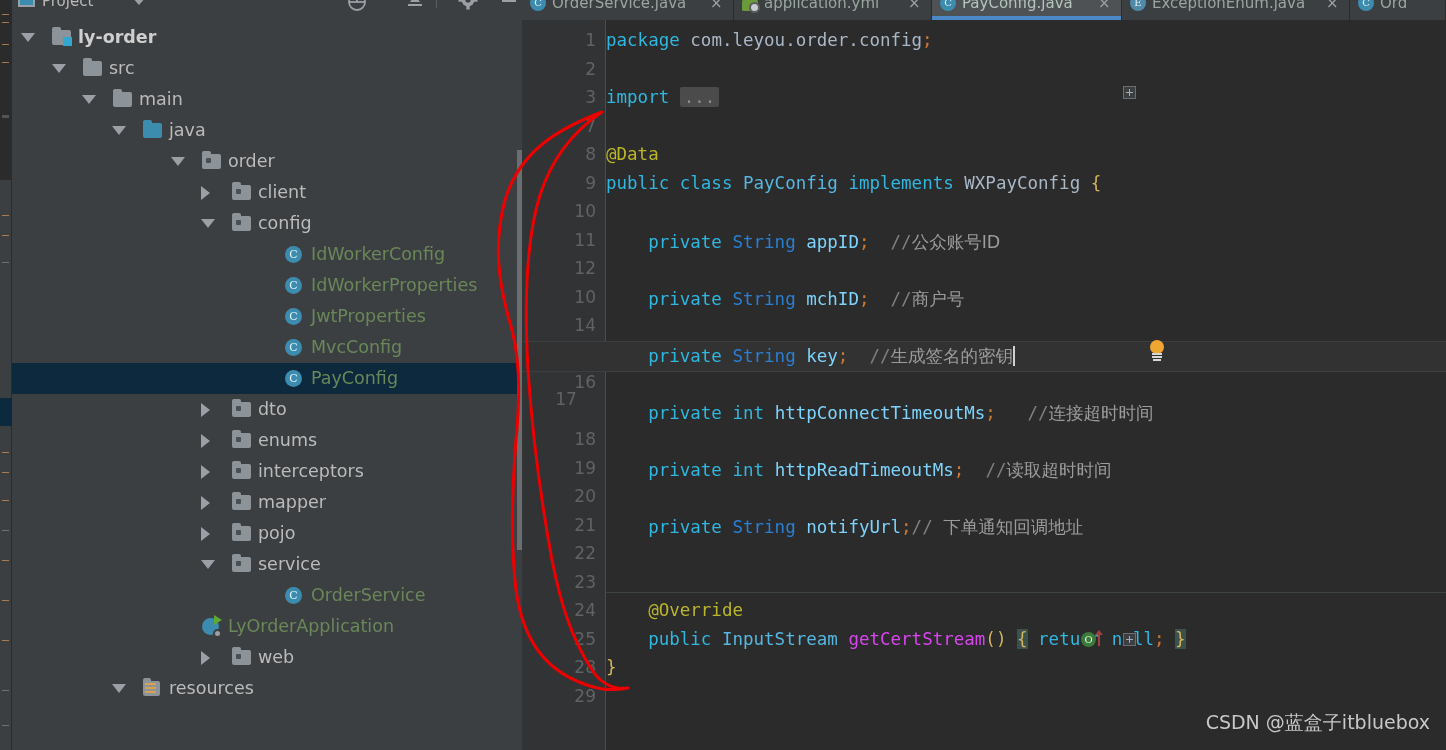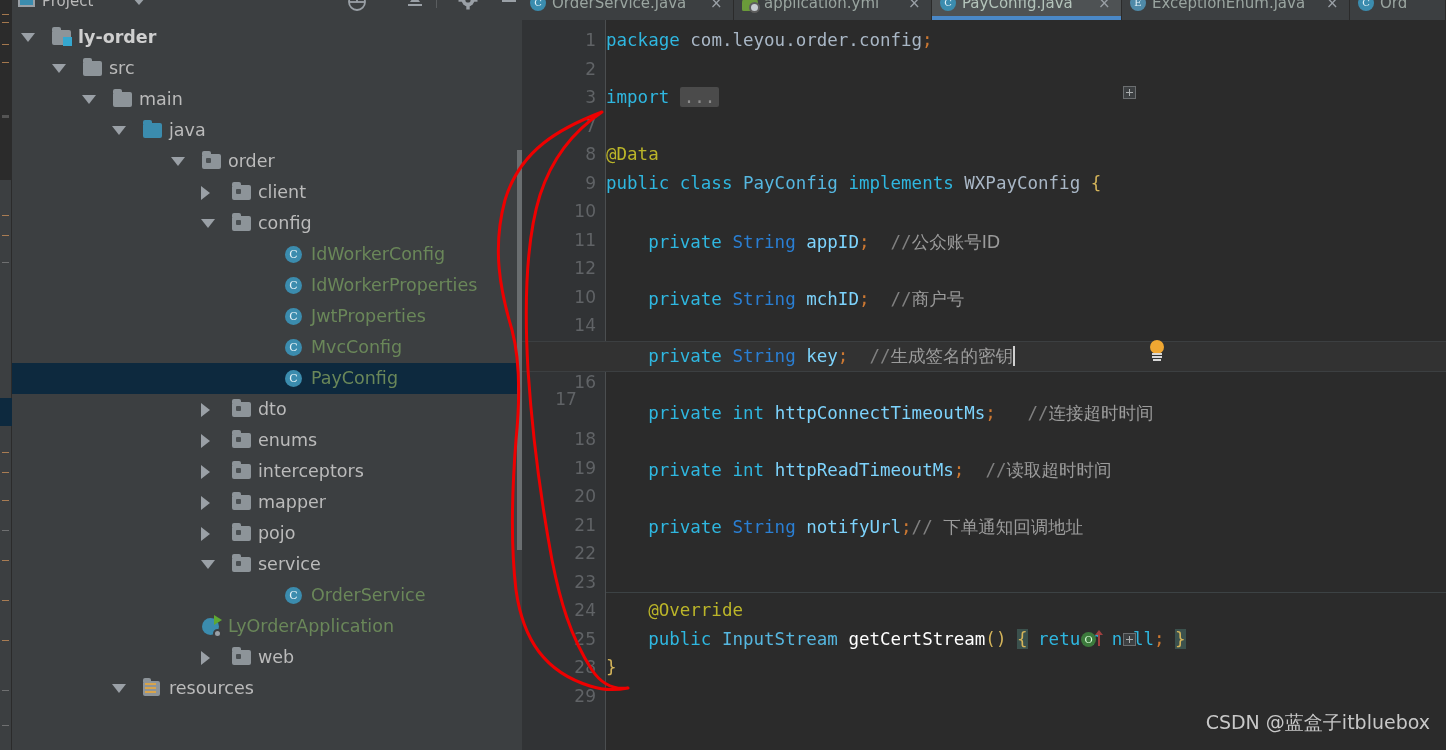--- a/index.html
+++ b/index.html
@@ -129,21 +129,21 @@
   }
   .curline { position:absolute; left:0; width:924px; height:31px; background:#323232;
     border-top:1px solid #3c3f41; border-bottom:1px solid #3c3f41; }
   .kw2 { color:#2fb7e0; }
   .type { color:#2a7fd4; }
   .cls { color:#56b7e0; }
   .field { color:#7dd3fc; }
   .anno { color:#bbb529; }
   .cmt { color:#808080; }
   .sem { color:#cc7832; }
-  .meth { color:#ffffff; }
+  .meth { color:#d946ef; }
   .brace { color:#d4b45a; }
   .chn { color:#9b9b9b; font-family:"DejaVu Sans", sans-serif; }
   .fold-ellipsis { background:#4b4b4b; color:#8c8c8c; padding:0 4px; border-radius:2px; }
   .hl-brace { background:#3b514d; }
   .caret { display:inline-block; width:2px; height:20px; background:#d0d0d0; vertical-align:-4px; }
 
   
   .bulb { position:absolute; width:16px; height:22px; }
   .bulb .glass { position:absolute; left:1px; top:0; width:14px; height:14px; border-radius:50%; background:#f0a732; }
   .bulb .b1 { position:absolute; left:3px; top:13px; width:10px; height:2px; background:#d8d8d8; }

